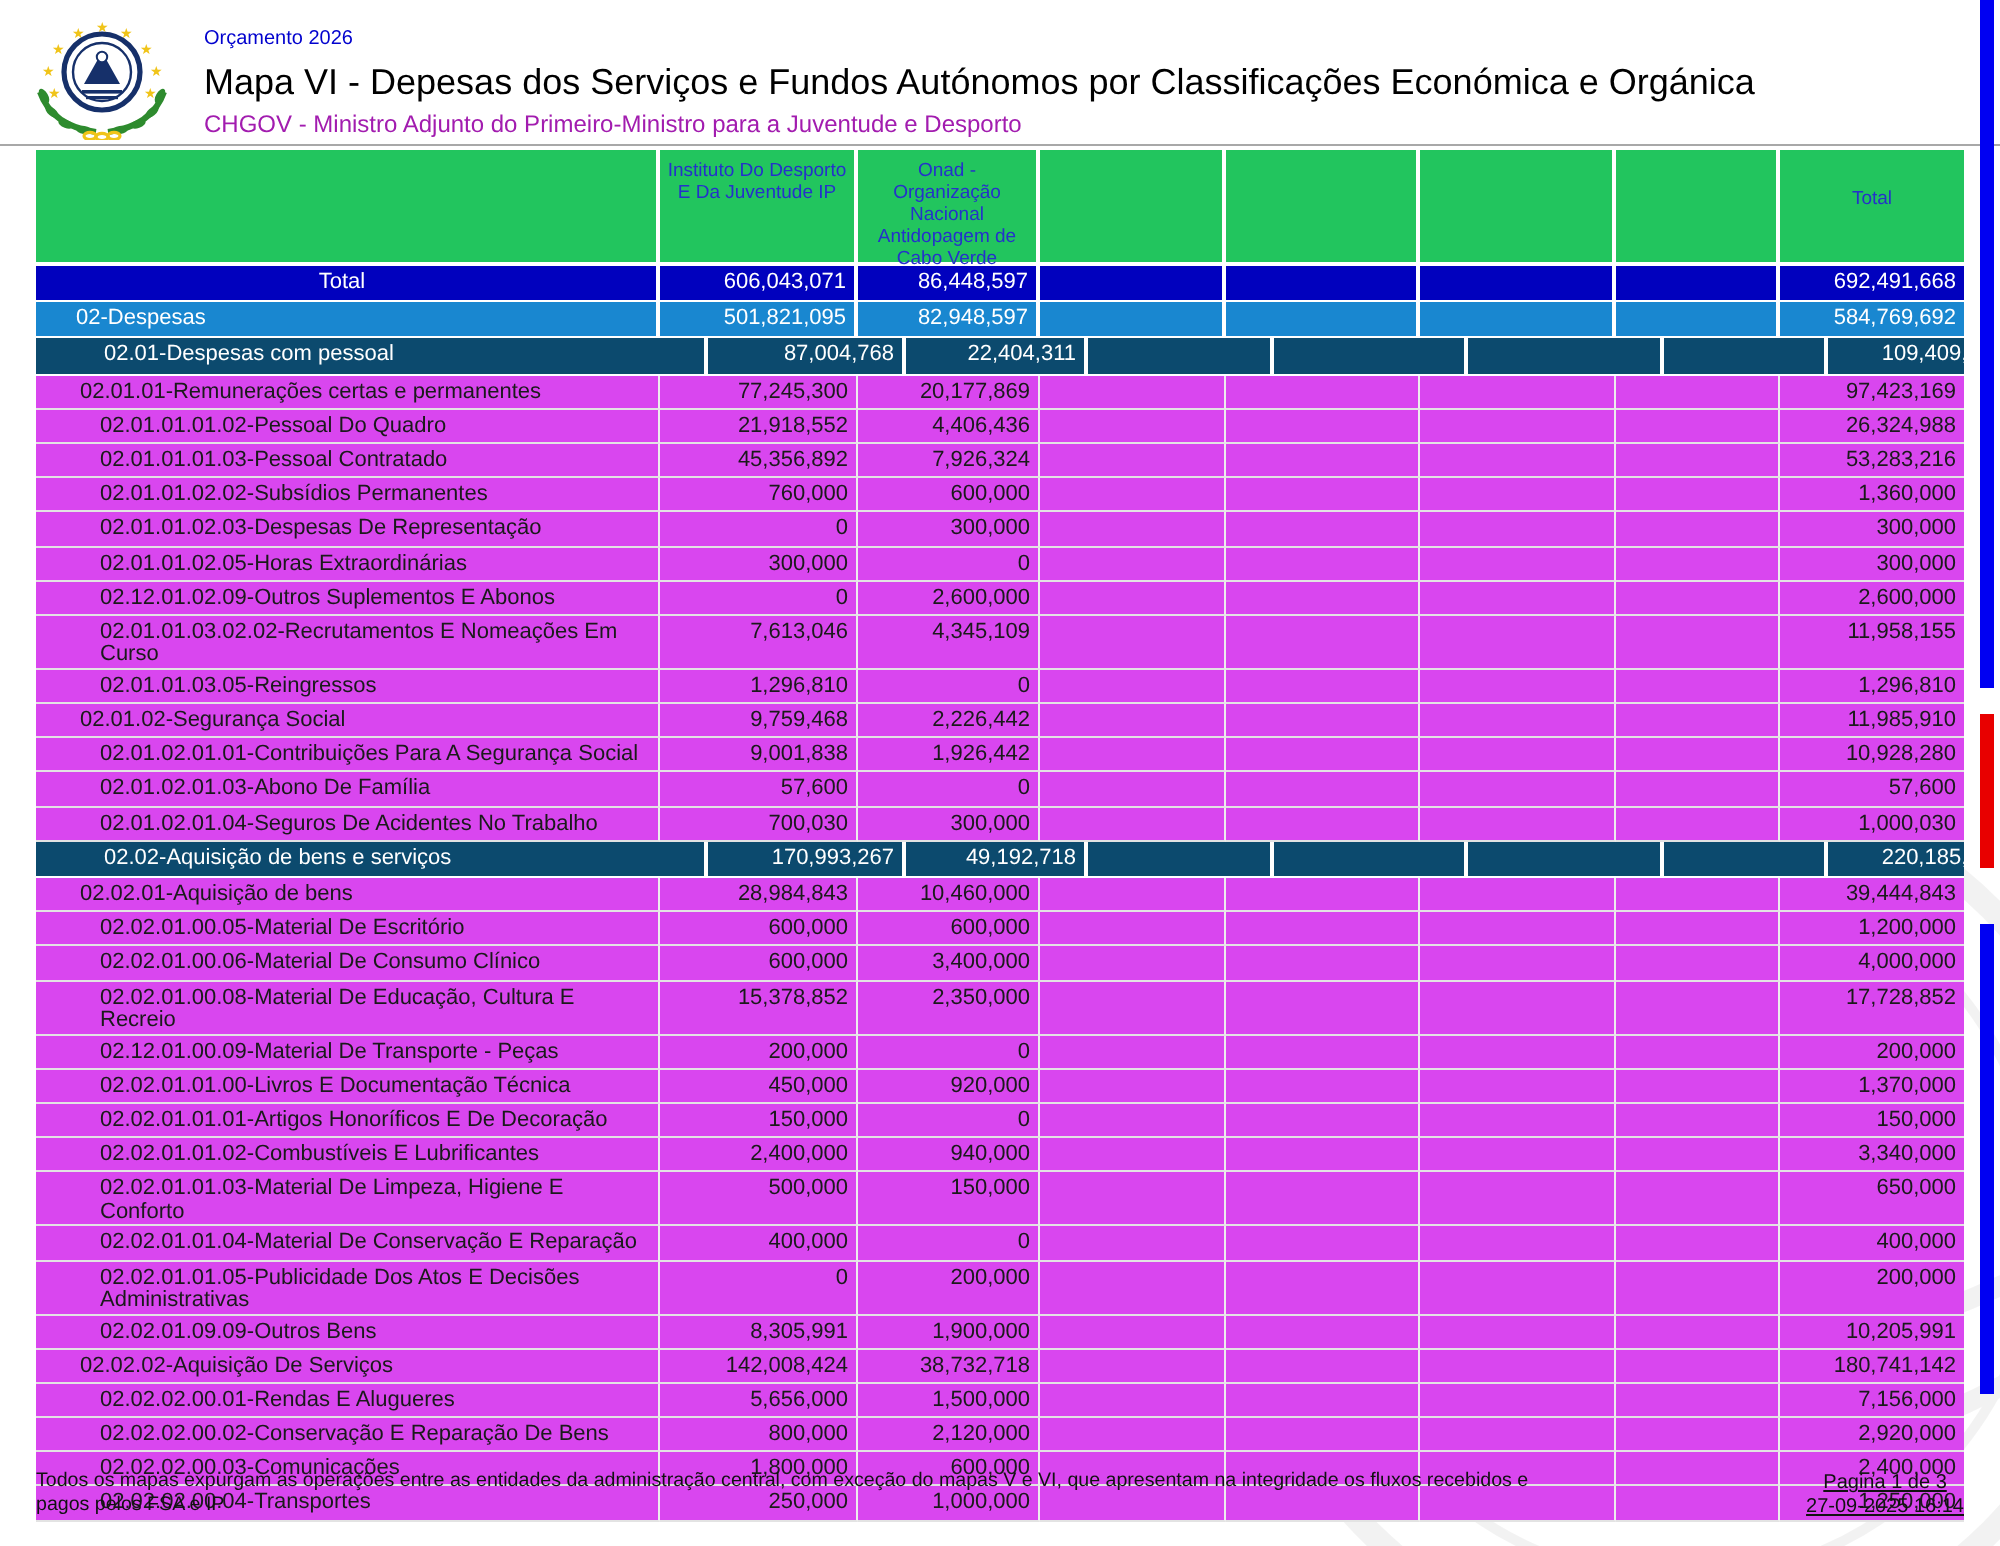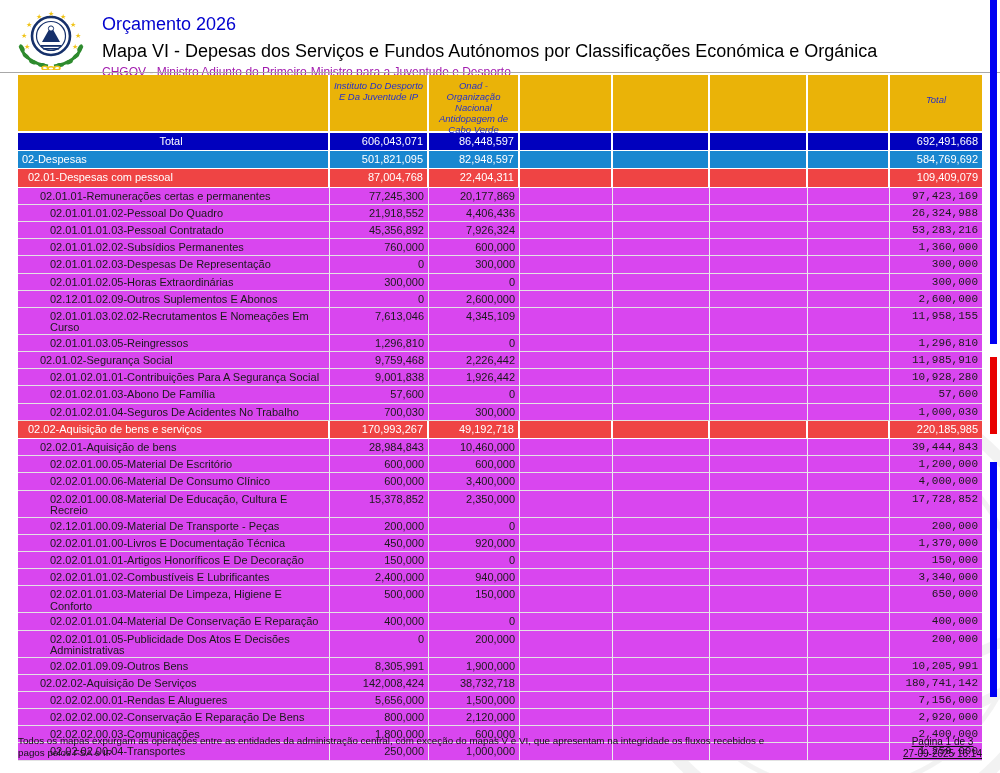--- a/index.html
+++ b/index.html
@@ -3,53 +3,53 @@
 <meta charset="utf-8">
 <style>
   html,body{margin:0;padding:0;background:#fff;}
   body{width:1000px;height:773px;font-family:"Liberation Sans",sans-serif;position:relative;overflow:hidden;}
   .page{position:absolute;inset:0;background:#ffffff;overflow:hidden;}
 
   
   .apphead{position:absolute;left:10px;top:6px;right:0;height:66px;}
   .logo{position:absolute;left:2px;top:2px;width:78px;height:62px;}
   .headtexts{position:absolute;left:92px;top:8px;}
-  .budget{font-size:18px;color:#0202CE;margin:0 0 6px 0;}
+  .budget{font-size:10px;color:#0202CE;margin:0 0 6px 0;}
   .maintitle{font-size:18px;color:#000000;margin:0 0 3px 0;}
   .subtitle{font-size:12px;color:#a21caf;margin:0;}
   .headrule{position:absolute;left:0;top:72px;width:1000px;border-top:1px solid #a8a8a8;}
 
   
   .wm{position:absolute;pointer-events:none;opacity:0.07;}
   .wm1{left:230px;top:90px;}
   .wm2{left:560px;top:330px;}
 
   
   .tbl{position:absolute;left:18px;top:75px;width:964px;}
-  .thead{display:grid;grid-template-columns:312px 99px 91px 93px 97px 98px 82px 92px;background:#eab308;height:56px;border-bottom:2px solid #fff;font-style:italic;}
+  .thead{display:grid;grid-template-columns:312px 99px 91px 93px 97px 98px 82px 92px;background:#22c55e;height:56px;border-bottom:2px solid #fff;}
   .hc{font-size:9.5px;line-height:11px;color:#2531CB;text-align:center;padding:5px 3px 0 3px;box-sizing:border-box;border-right:2px solid #fff;}
   .hc:last-child{border-right:none;padding-top:19px;}
   .hc0{border-right:2px solid #fff;}
 
   .trow{display:grid;grid-template-columns:312px 99px 91px 93px 97px 98px 82px 92px;min-height:17.2px;}
   .c{box-sizing:border-box;font-size:11px;line-height:11.5px;padding-top:3px;white-space:normal;}
   .num{text-align:right;padding-right:4px;}
   .lab{padding-right:4px;}
-  .ind0{padding-left:4px;}
+  .ind0{padding-left:20px;}
   .ind1{padding-left:10px;}
   .ind2{padding-left:22px;}
   .ind3{padding-left:32px;}
 
   .plain{background:#d946ef;color:#1a1a1a;}
   .plain .c{border-right:1px solid #ededed;border-bottom:1px solid #e3e3e3;}
-  .plain .c:last-child{border-right:none;font-family:Liberation Mono, monospace;}
+  .plain .c:last-child{border-right:none;}
 
   .grand{background:#0101BE;color:#fff;border-bottom:1px solid #fff;}
   .blue{background:#1987D0;color:#fff;border-bottom:1px solid #fff;}
-  .cyan{background:#ef4444;color:#fff;border-bottom:1px solid #fff;}
+  .cyan{background:#0c4a6e;color:#fff;border-bottom:1px solid #fff;padding-left:24px;}
   .grand .c,.blue .c,.cyan .c{border-right:2px solid #fff;}
   .grand .c:last-child,.blue .c:last-child,.cyan .c:last-child{border-right:none;}
   .grand .lab{text-align:center;padding-left:0;}
 
   
   .foot-left{position:absolute;left:18px;top:735px;width:775px;font-size:9.8px;line-height:11.5px;color:#111;}
   .foot-right{position:absolute;right:18px;top:736px;text-align:center;font-size:10px;line-height:11.5px;color:#111;text-decoration:underline;}
 
   
   .edgebar{position:absolute;width:7px;left:990px;}

